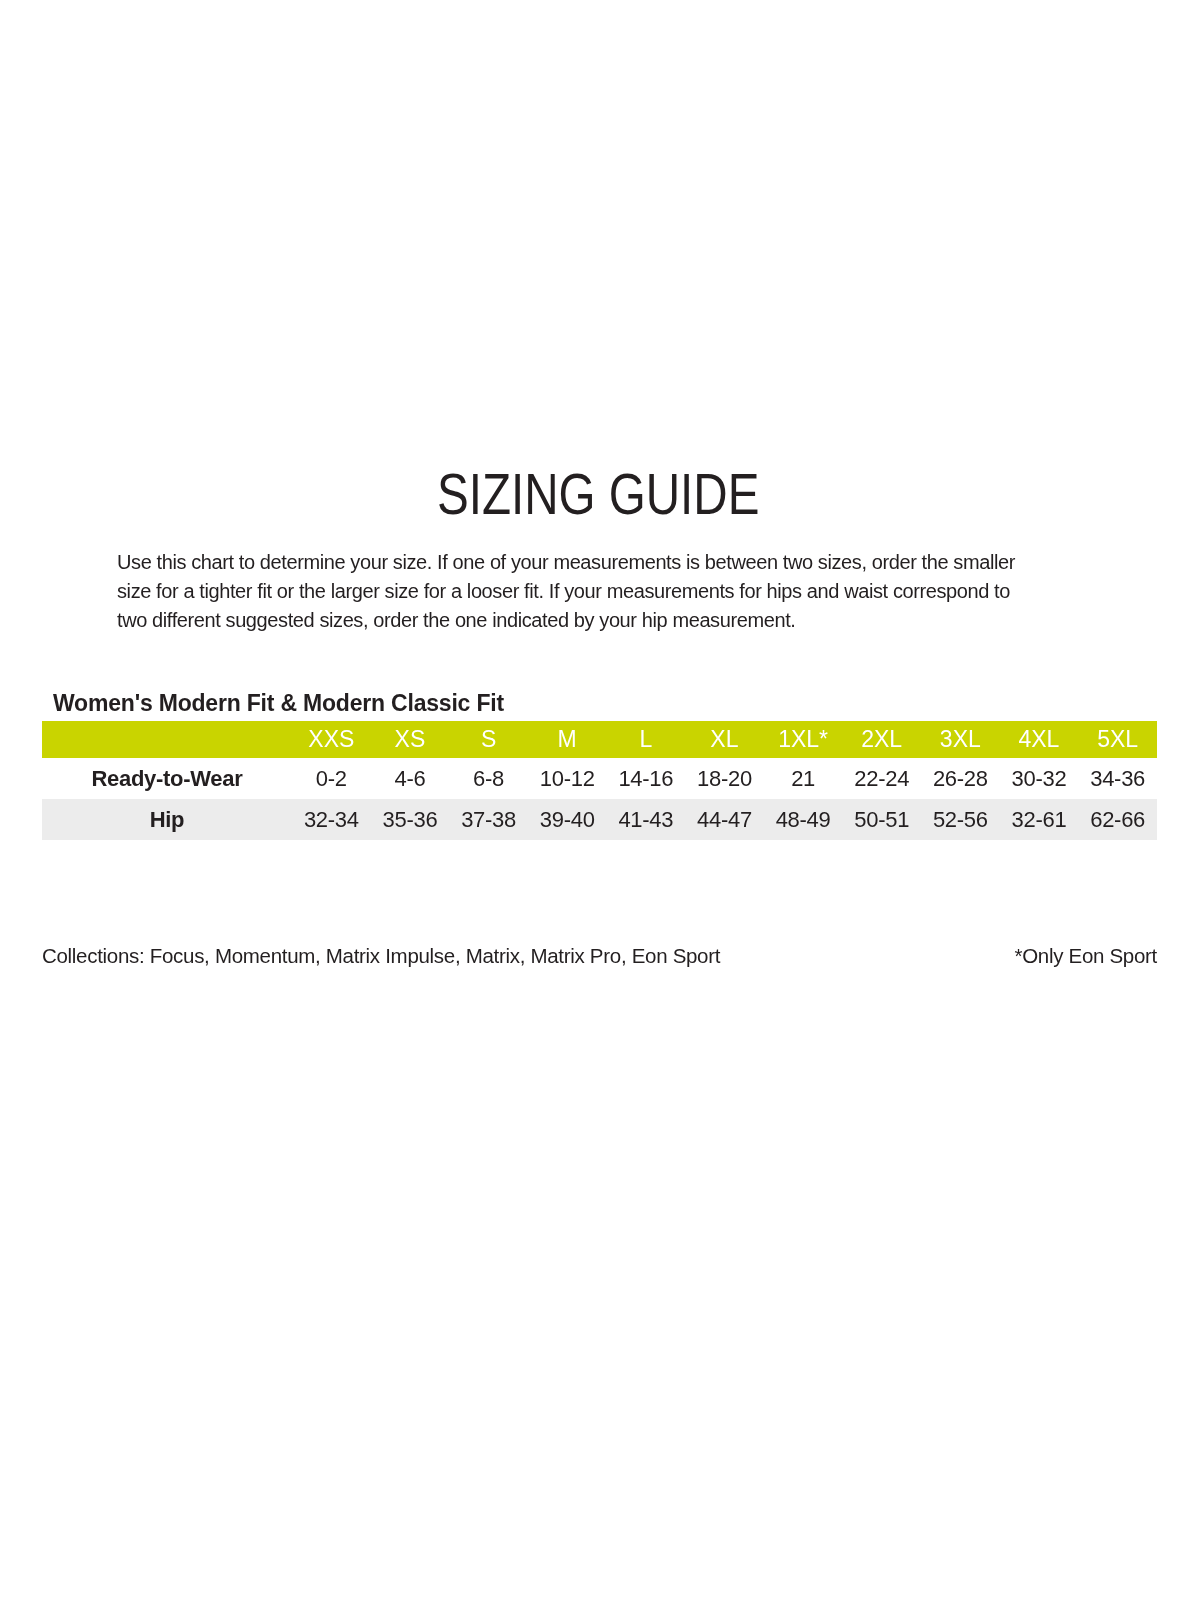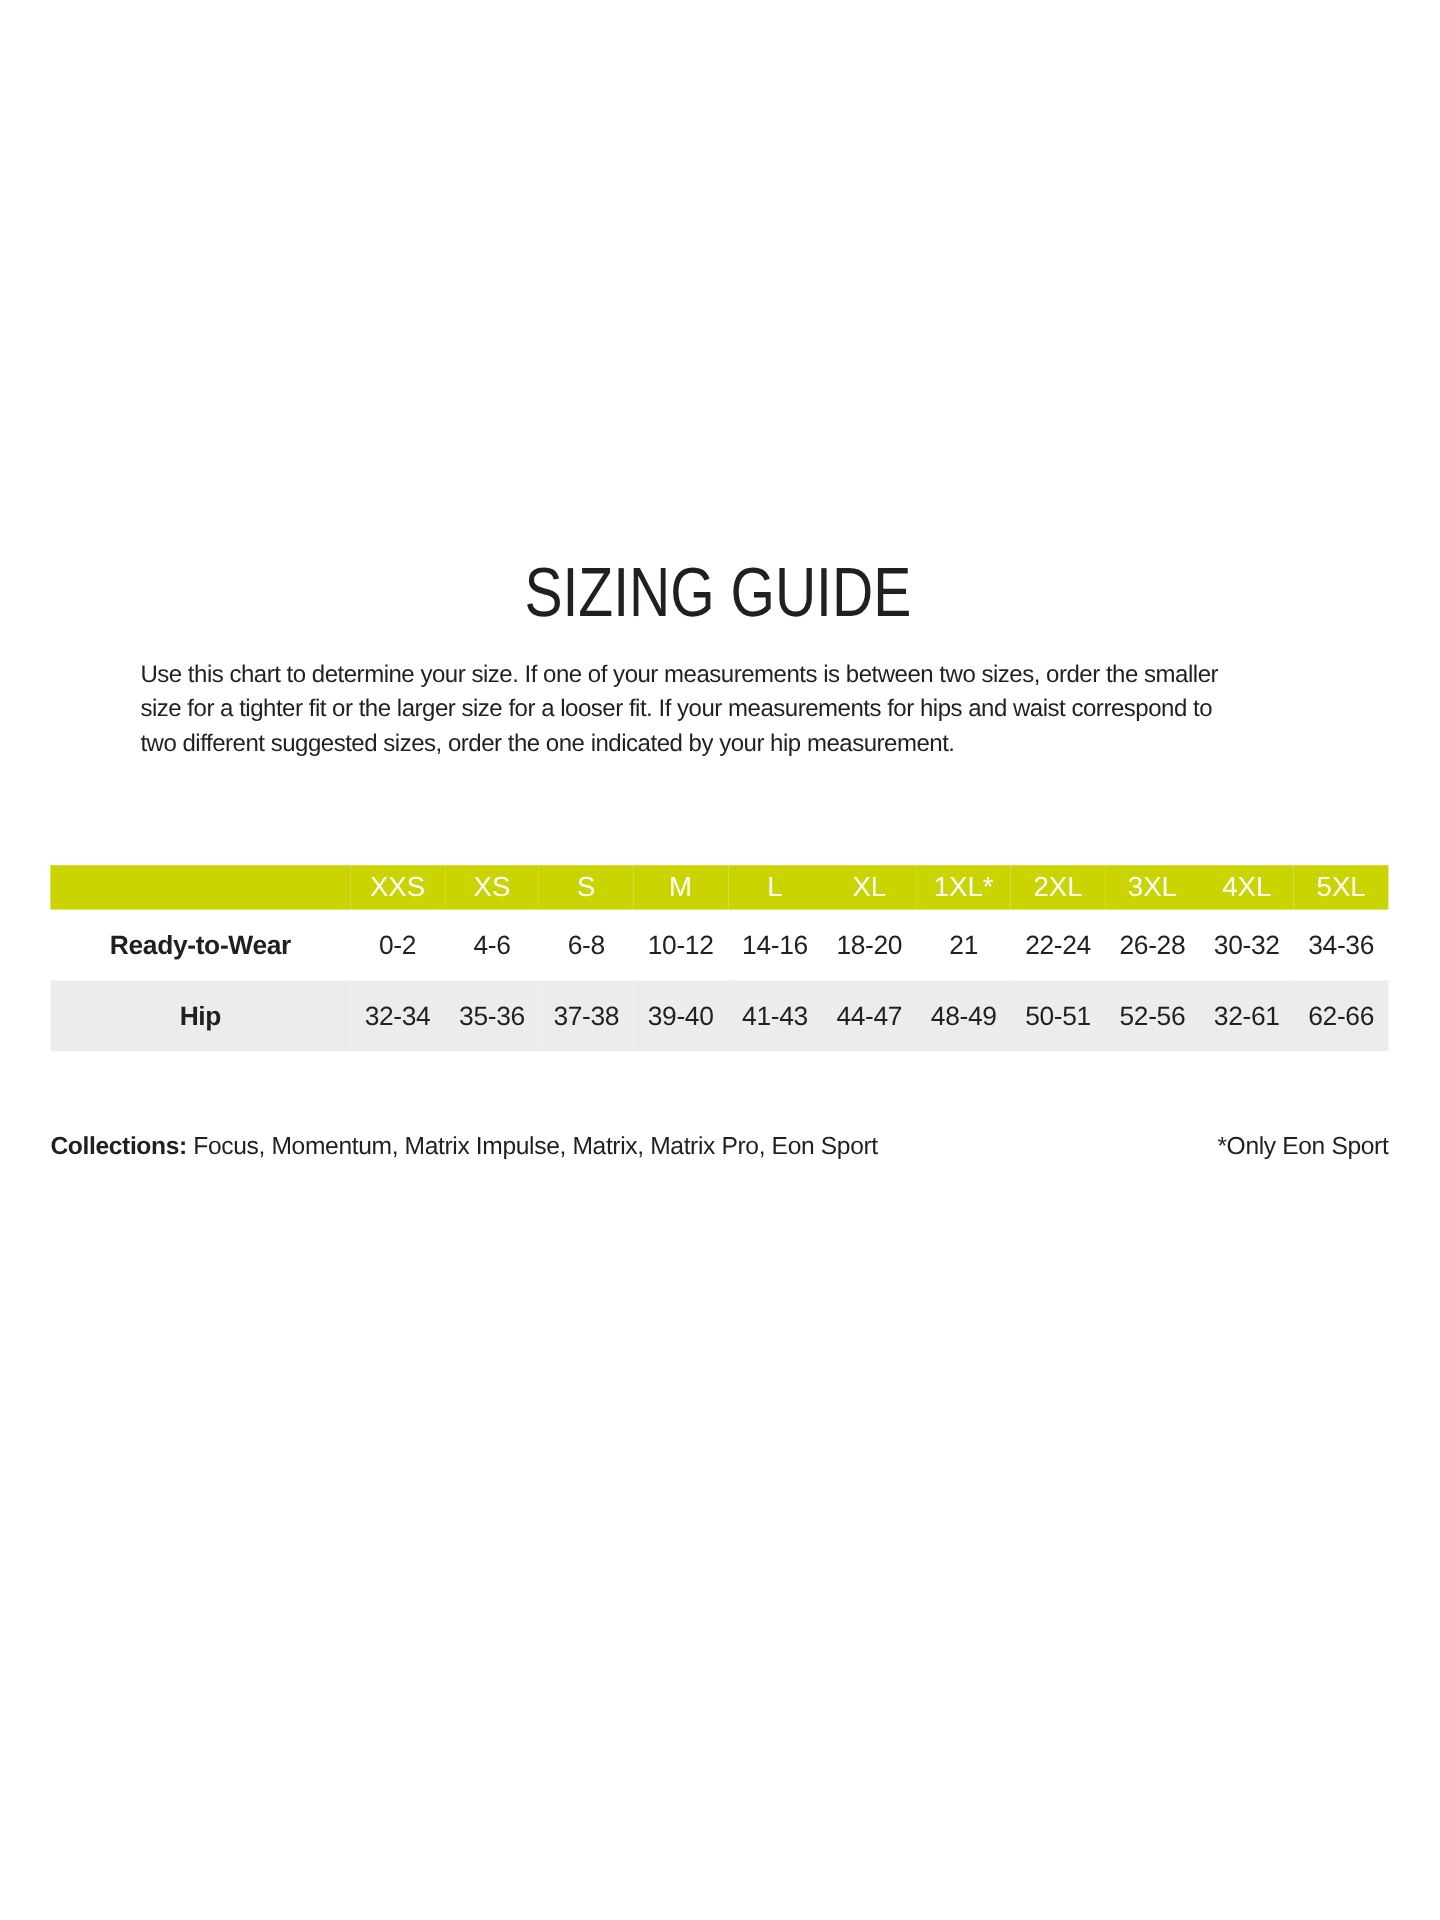--- a/index.html
+++ b/index.html
@@ -52,49 +52,50 @@
     color: #ffffff;
     height: 37px;
     font-weight: 400;
     font-size: 23px;
     text-align: center;
     padding: 0;
   }
   table.size-table thead th.label-col { width: 250px; }
   table.size-table tbody th,
   table.size-table tbody td {
-    height: 59px;
+    height: 41px;
     text-align: center;
     font-size: 22px;
     padding: 0;
     letter-spacing: -0.3px;
   }
   table.size-table tbody th { font-weight: 700; }
   table.size-table tbody td { font-weight: 400; }
   table.size-table tbody tr.stripe th,
   table.size-table tbody tr.stripe td { background: var(--stripe, #ececec); }
   .footer-line {
     position: absolute; top: 944px; left: 42px; width: 1115px;
     font-size: 20.5px;
     letter-spacing: -0.3px;
   }
-  .footer-line .bold { font-weight: 700; }
+  .footer-line .bold { font-weight: 400; }
   .footer-line .footnote {
     position: absolute; right: 0; top: 0;
   }
 </style>
 </head>
 <body style="--accent: #c9d400; --stripe: #ececec; --ink: #231f20;">
 
 <div class="page">
 
   <h1 class="title">SIZING GUIDE</h1>
 
   <p class="intro">Use this chart to determine your size. If one of your measurements is between two sizes, order the smaller size for a tighter fit or the larger size for a looser fit. If your measurements for hips and waist correspond to two different suggested sizes, order the one indicated by your hip measurement.</p>
 
+  <h2 class="section-heading">Women's Modern Fit &amp; Modern Classic Fit</h2>
 
   <table class="size-table">
     <thead>
       <tr id="header-row">
           <th class="label-col"></th>
           <th>XXS</th>
           <th>XS</th>
           <th>S</th>
           <th>M</th>
           <th>L</th>

